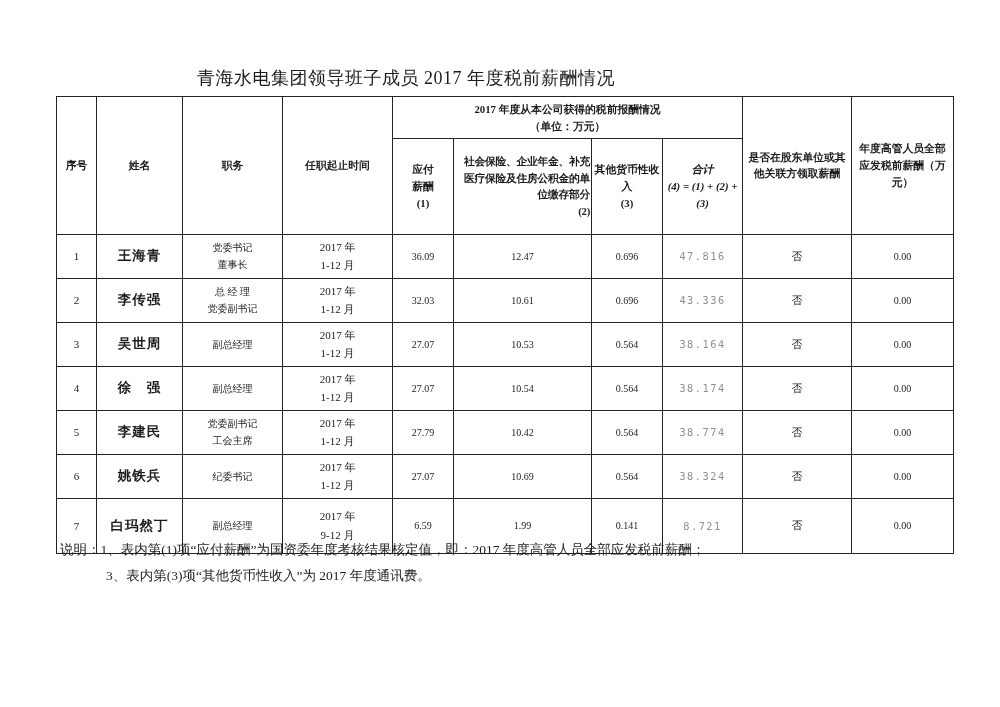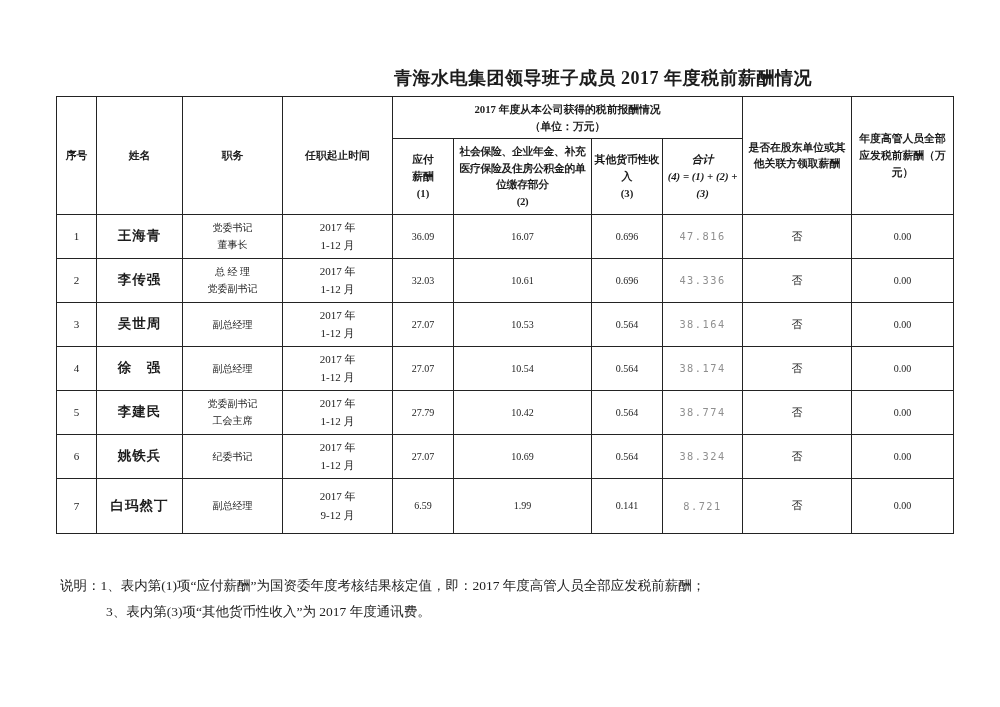--- a/index.html
+++ b/index.html
@@ -9,23 +9,23 @@
     background: #ffffff;
     font-family: "Liberation Serif", "DejaVu Serif", serif;
     color: #1c1c1c;
     position: relative;
     overflow: hidden;
   }
   .page-title {
     position: absolute;
     top: 66px; left: 0;
     width: 812px;
-    text-align: right;
+    text-align: center;
     font-size: 18px;
-    font-weight: 700;
+    font-weight: 400;
     letter-spacing: 0.5px;
     margin: 0;
   }
   table.salary {
     position: absolute;
     left: 56px; top: 96px;
     width: 897px;
     border-collapse: collapse;
     table-layout: fixed;
     border: 1.5px solid #1b1b1b;
@@ -39,21 +39,21 @@
     overflow: hidden;
   }
   .salary thead th {
     font-weight: 700;
     font-size: 10.8px;
     line-height: 1.55;
   }
   tr.hrow1 { height: 42px; }
   tr.hrow2 { height: 75px; }
   th.h-group { font-size: 11px; line-height: 1.7; }
-  th.h-ins   { font-size: 9.3px; letter-spacing: -0.3px; padding: 4px 1px; }
+  th.h-ins   { font-size: 9.3px; letter-spacing: -0.3px; padding: 14px 1px; text-align: right; }
   th.h-other { font-size: 9.5px; padding: 0 1px; }
   th.h-total { font-size: 9.8px; padding: 0 1px; font-style: italic; }
   th.h-share, th.h-rel { font-size: 10.5px; line-height: 1.6; padding: 0 3px; }
   th.h-pay   { font-size: 10.5px; }
 
   tr.data-row { height: 44px; }
   tr.data-row.tall { height: 55px; }
   td.c-seq    { font-size: 11px; }
   td.c-name   {
     font-size: 13.5px; font-weight: 700;
@@ -72,21 +72,20 @@
     font-weight: 400;
   }
   td.c-yn { font-size: 11px; }
 
   .notes {
     position: absolute;
     left: 60px; top: 541px;
     width: 900px;
     font-size: 13.5px;
     color: #1e1e1e;
-    margin-top: 36px;
   }
   .notes p {
     margin: 0 0 8px 0;
     line-height: 18px;
     white-space: nowrap;
   }
   .notes p.indent { padding-left: 46px; }
   .note-label { display: inline-block; }
 </style>
 </head>
@@ -133,21 +132,21 @@
   </thead>
   <tbody>
     <tr class="data-row">
       <td class="c-seq">1</td>
       <td class="c-name">王海青</td>
       <td class="c-pos">党委书记
 董事长</td>
       <td class="c-tenure">2017 年
 1-12 月</td>
       <td class="c-num">36.09</td>
-      <td class="c-num">16.07</td>
+      <td class="c-num">12.47</td>
       <td class="c-num">0.696</td>
       <td class="c-total">47.816</td>
       <td class="c-yn">否</td>
       <td class="c-num">0.00</td>
     </tr>
     <tr class="data-row">
       <td class="c-seq">2</td>
       <td class="c-name">李传强</td>
       <td class="c-pos">总 经 理
 党委副书记</td>

